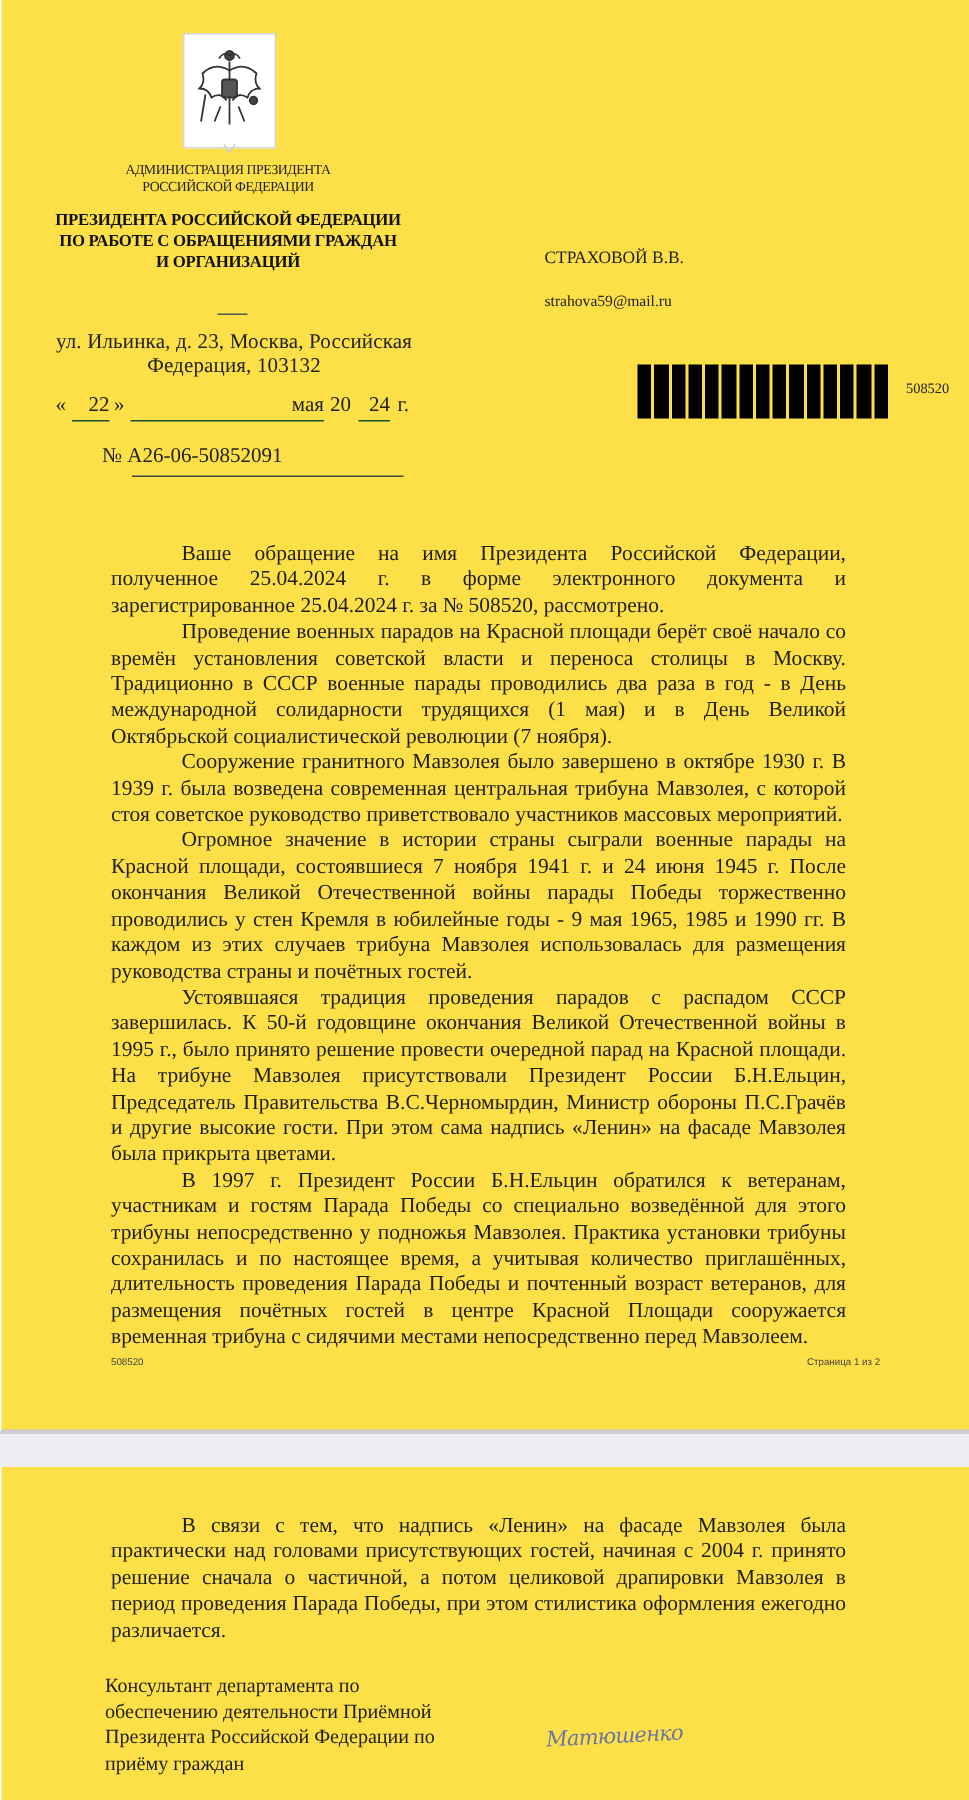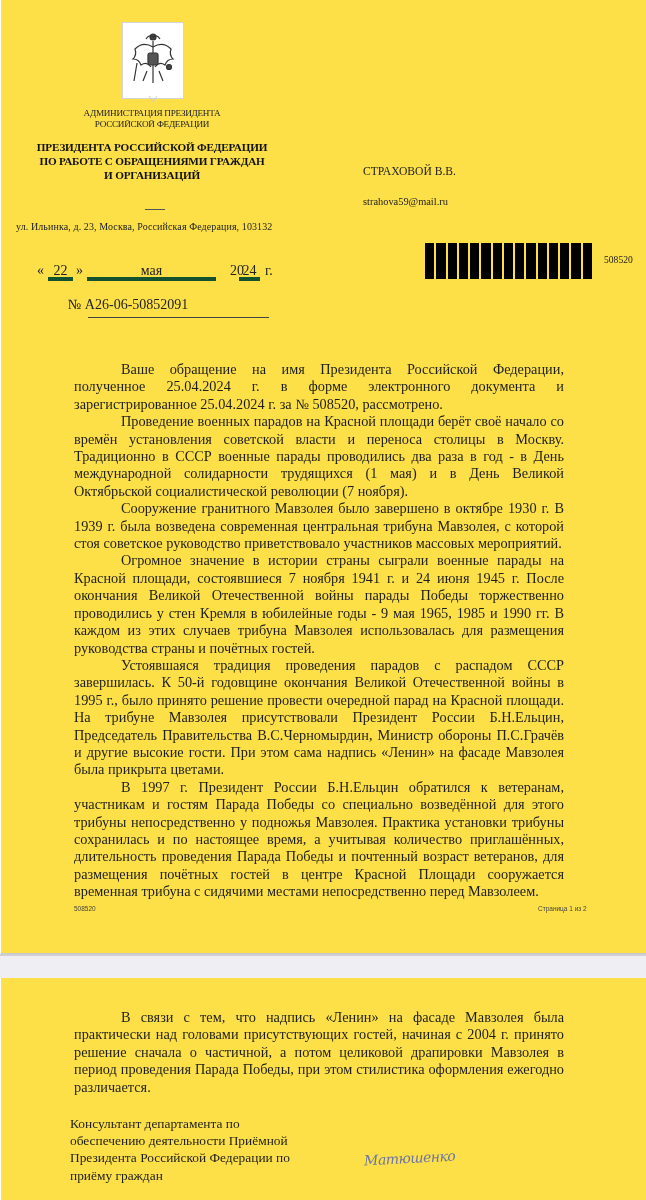--- a/index.html
+++ b/index.html
@@ -14,32 +14,32 @@
   .abs { position: absolute; }
 
   
   .emblem-box { left: 121px; top: 22px; width: 62px; height: 77px; border: 1px solid #d4d4d4; background: #fff; }
   .emblem-box svg { display: block; margin: 4px auto 0; }
   .emblem-tip { left: 148px; top: 96px; width: 8px; height: 6px; }
 
   .admin { left: 40px; top: 108px; width: 222px; text-align: center; font-size: 9.2px; line-height: 11px; letter-spacing: -0.3px; color: #222; }
   .dept { left: 20px; top: 140px; width: 262px; text-align: center; font-size: 11.2px; line-height: 14px; font-weight: bold; letter-spacing: -0.2px; color: #111; }
   .dept-rule { left: 144px; top: 209px; width: 20px; height: 1px; background: #555; }
-  .address { left: 15px; top: 221px; width: 280px; font-size: 10px; letter-spacing: 0.1px; color: #222; }
+  .address { left: 15px; top: 221px; width: 280px; font-size: 14px; letter-spacing: 0.1px; color: #222; text-align: center; }
 
   .recipient { left: 362px; top: 165px; font-size: 11.6px; color: #222; }
   .recipient-email { left: 362px; top: 196px; font-size: 10.4px; color: #222; }
 
   .barcode { left: 424px; top: 243px; width: 167px; height: 36px; display: flex; gap: 2px; }
   .barcode span { flex: 1; background: #000; }
   .barcode-num { left: 603px; top: 254px; font-size: 9.6px; color: #222; }
 
   
   .date-row { left: 36px; top: 263px; height: 20px; font-size: 14px; color: #222; }
-  .date-row .u { position: absolute; top: 0; text-align: center; border-bottom: 4px solid #14532d; height: 18px; }
+  .date-row .u { position: absolute; top: 0; text-align: right; border-bottom: 1px solid #14532d; height: 18px; }
   .date-row .t { position: absolute; top: 0; }
   .regnum { left: 67px; top: 297px; font-size: 14px; color: #222; }
   .regnum-line { left: 87px; top: 317px; width: 181px; height: 1px; background: #444; }
 
   
   .body { left: 73px; width: 490px; font-size: 14.3px; line-height: 17.4px; color: #1e1e1e; text-align: justify; }
   .body p { text-indent: 47px; }
   .body1 { top: 361px; }
 
   .footer-left { left: 73px; top: 905px; font-family: "Liberation Sans", sans-serif; font-size: 6.5px; color: #444; }
@@ -107,21 +107,21 @@
       <span></span>
       <span></span>
   </div>
   <div class="abs barcode-num">508520</div>
 
   <div class="abs date-row" style="width:240px;">
     <span class="t" style="left:0;">«</span>
     <span class="u" style="left:11px;width:25px;">22</span>
     <span class="t" style="left:39px;">»</span>
     <span class="u" style="left:50px;width:129px;">мая</span>
-    <span class="t" style="left:183px;margin-left:10px;">20</span>
+    <span class="t" style="left:183px;">20</span>
     <span class="u" style="left:202px;width:21px;">24</span>
     <span class="t" style="left:228px;">г.</span>
   </div>
 
   <div class="abs regnum">
     <span>№</span>
     <span>А26-06-50852091</span>
   </div>
   <div class="abs regnum-line"></div>
 

